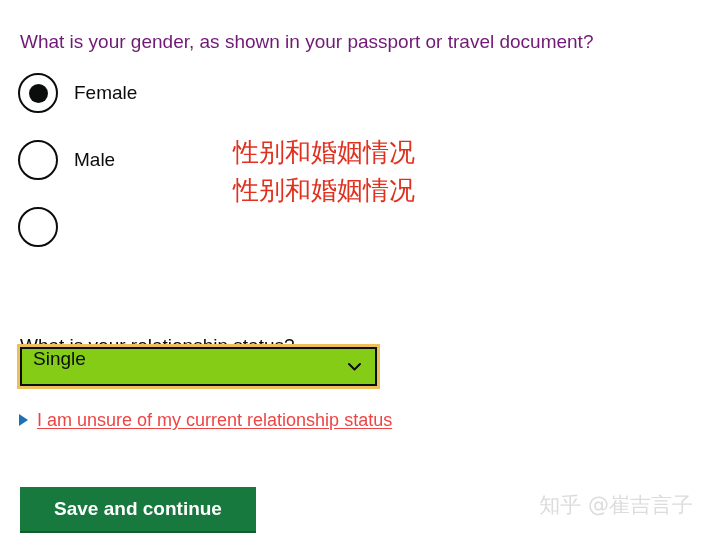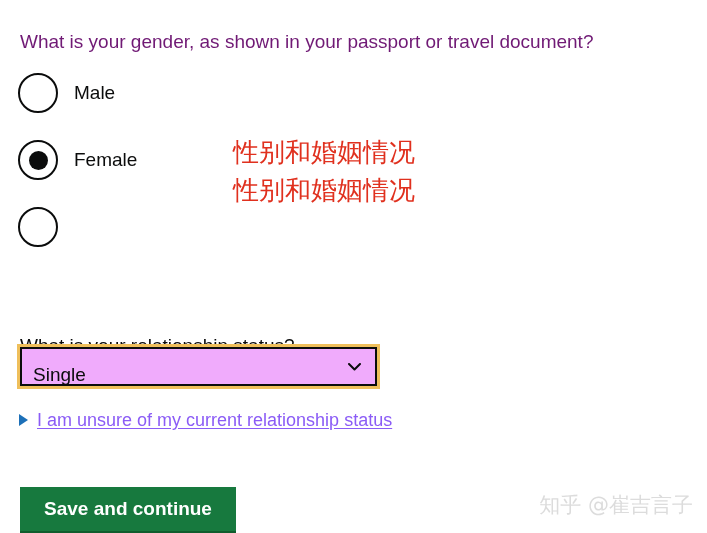--- a/index.html
+++ b/index.html
@@ -107,23 +107,23 @@
     border: 3px solid #efbf5b;
     background: #efbf5b;
     padding: 0;
   }
   .select-inner {
     position: relative;
     width: 100%;
     height: 100%;
     box-sizing: border-box;
     border: 2px solid #0b0c0c;
-    background: #f0abfc;
+    background: #84cc16;
     display: flex;
-    align-items: flex-end;
+    align-items: flex-start;
   }
   .select-value {
     padding-left: 11px;
     font-size: 19px;
     line-height: 19px;
     color: #0b0c0c;
     font-weight: 400;
     white-space: nowrap;
   }
   .select-arrow {
@@ -148,33 +148,33 @@
     width: 0;
     height: 0;
     border-left: 9px solid #1d70b8;
     border-top: 6px solid transparent;
     border-bottom: 6px solid transparent;
     margin-right: 9px;
   }
   .details-link {
     font-size: 18px;
     line-height: 22px;
-    color: #8b5cf6;
+    color: #ef4444;
     text-decoration: underline;
     text-underline-offset: 2px;
     white-space: nowrap;
     cursor: pointer;
   }
 
   
   .save-button {
     position: absolute;
     left: 20px;
     top: 487px;
-    width: 216px;
+    width: 236px;
     height: 44px;
     background: #17793e;
     border: none;
     box-shadow: 0 2px 0 #0f5d2d;
     color: #ffffff;
     font-family: "Liberation Sans", sans-serif;
     font-size: 19px;
     font-weight: 700;
     line-height: 44px;
     text-align: center;
@@ -198,27 +198,27 @@
   }
 </style>
 </head>
 <body>
 
 <h1 class="gender-heading">What is your gender, as shown in your passport or travel document?</h1>
 
 <div class="radio-group">
 
   <div class="radio-row">
+    <span class="radio-circle checked"></span>
+    <span class="radio-label">Female</span>
+  </div>
+
+  <div class="radio-row">
     <span class="radio-circle"></span>
     <span class="radio-label">Male</span>
-  </div>
-
-  <div class="radio-row">
-    <span class="radio-circle checked"></span>
-    <span class="radio-label">Female</span>
   </div>
 
   <div class="radio-row">
     <span class="radio-circle"></span>
   </div>
 
 </div>
 
 <div class="annotation">
   <div>性别和婚姻情况</div>

